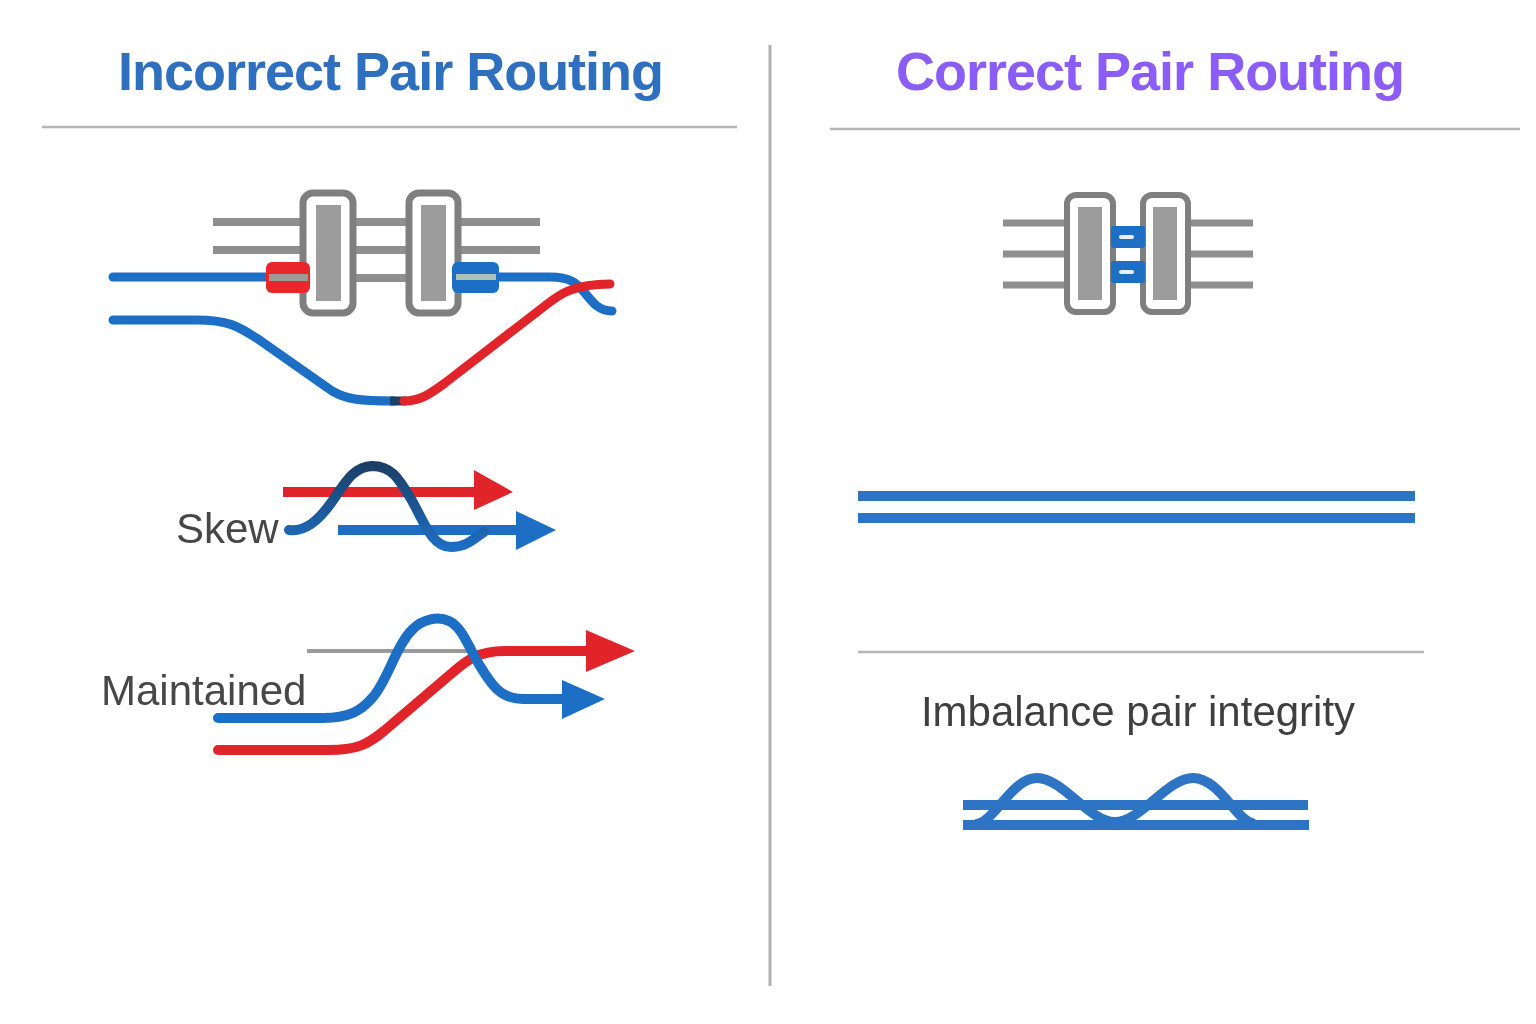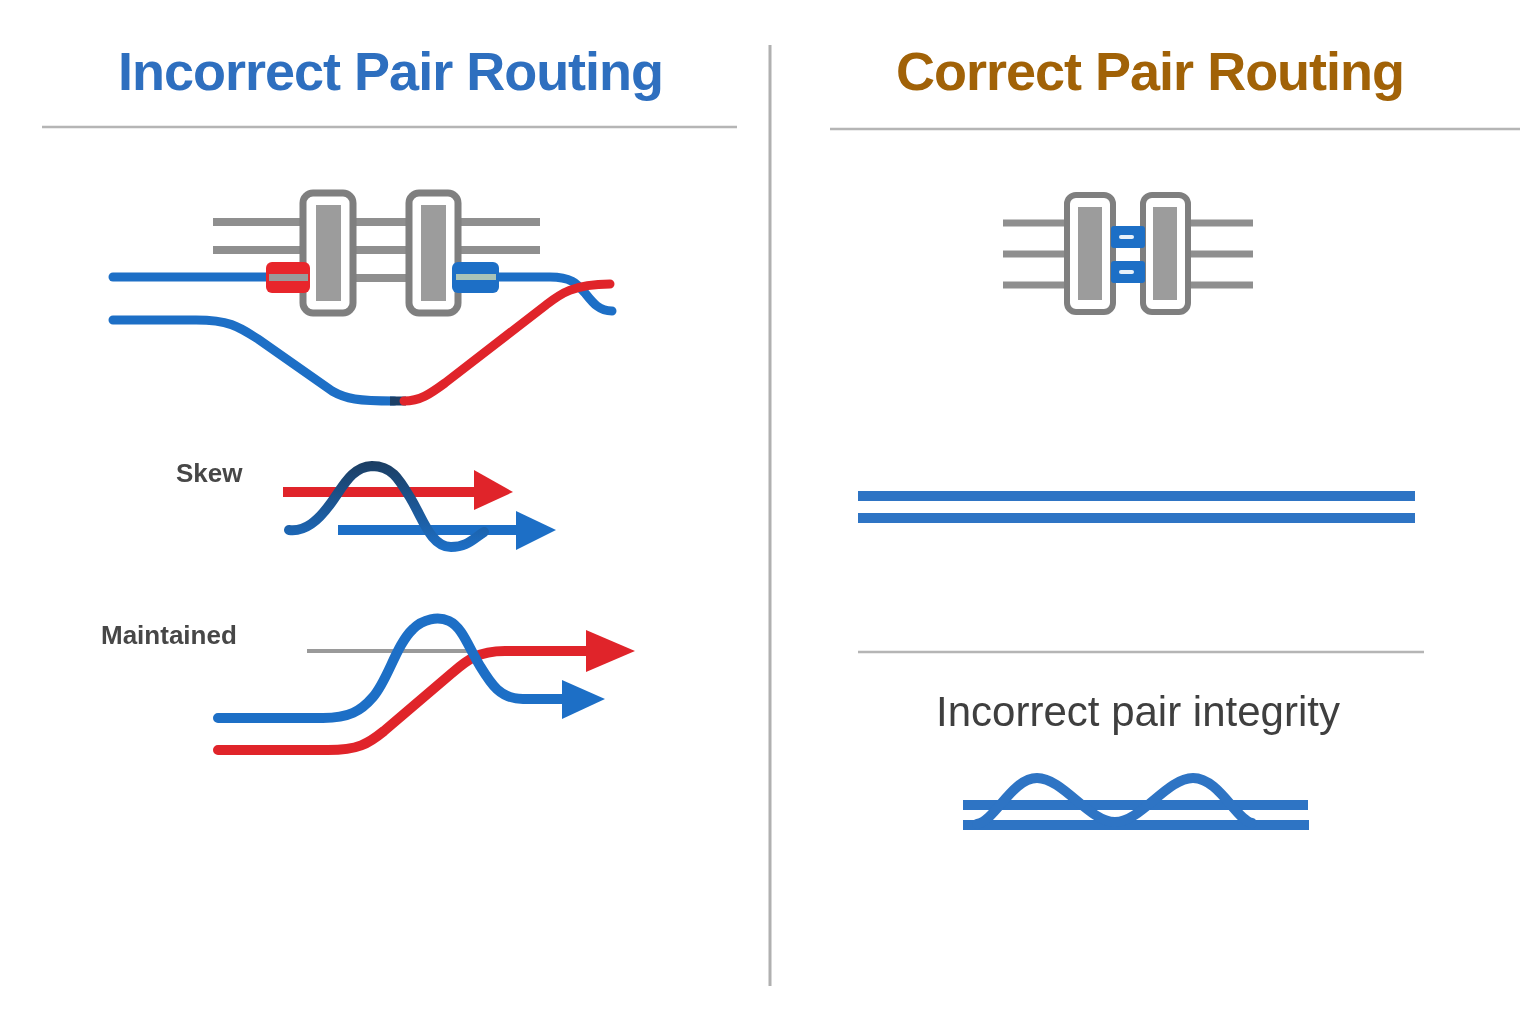--- a/index.html
+++ b/index.html
@@ -5,22 +5,22 @@
   html,body{margin:0;padding:0;}
   body{
     width:1536px;height:1024px;position:relative;overflow:hidden;
     background:#ffffff;
     font-family:"Liberation Sans", sans-serif;
   }
   .stage{position:absolute;inset:0;width:1306px;height:1024px;}
   .txt{position:absolute;white-space:nowrap;}
   .title{font-size:54px;font-weight:700;letter-spacing:-1px;}
   .title-left{left:118px;top:40px;color:#2e6fbf;}
-  .title-right{left:896px;top:40px;color:#a16207;}
-  .fig-label{font-size:26px;font-weight:700;color:#474747;}
+  .title-right{left:896px;top:40px;color:#8b5cf6;}
+  .fig-label{font-size:42px;font-weight:400;color:#474747;margin-top:47px;}
   .skew-label{left:176px;top:458px;}
   .imbalance-label{left:101px;top:620px;}
   .integrity-caption{left:858px;top:688px;width:560px;text-align:center;
     font-size:42px;font-weight:400;color:#3f3f3f;white-space:nowrap;}
   svg{position:absolute;left:0;top:0;}
 </style>
 </head>
 <body>
 
 <div class="stage">
@@ -115,14 +115,14 @@
       <rect x="963" y="820" width="346" height="10" fill="#2e74c4"></rect>
       <path d="M 977 824 C 995 821 1012 778 1037 778 C 1063 778 1089 822 1115 822
                C 1141 822 1167 778 1193 778 C 1219 778 1236 820 1252 823" fill="none" stroke="#2e74c4" stroke-width="10" stroke-linecap="round"></path>
     </g>
   </svg>
 
   <div class="txt title title-left">Incorrect Pair Routing</div>
   <div class="txt title title-right">Correct Pair Routing</div>
   <div class="txt fig-label skew-label">Skew</div>
   <div class="txt fig-label imbalance-label">Maintained</div>
-  <div class="txt integrity-caption">Incorrect pair integrity</div>
+  <div class="txt integrity-caption">Imbalance pair integrity</div>
 </div>
 
 </body></html>

